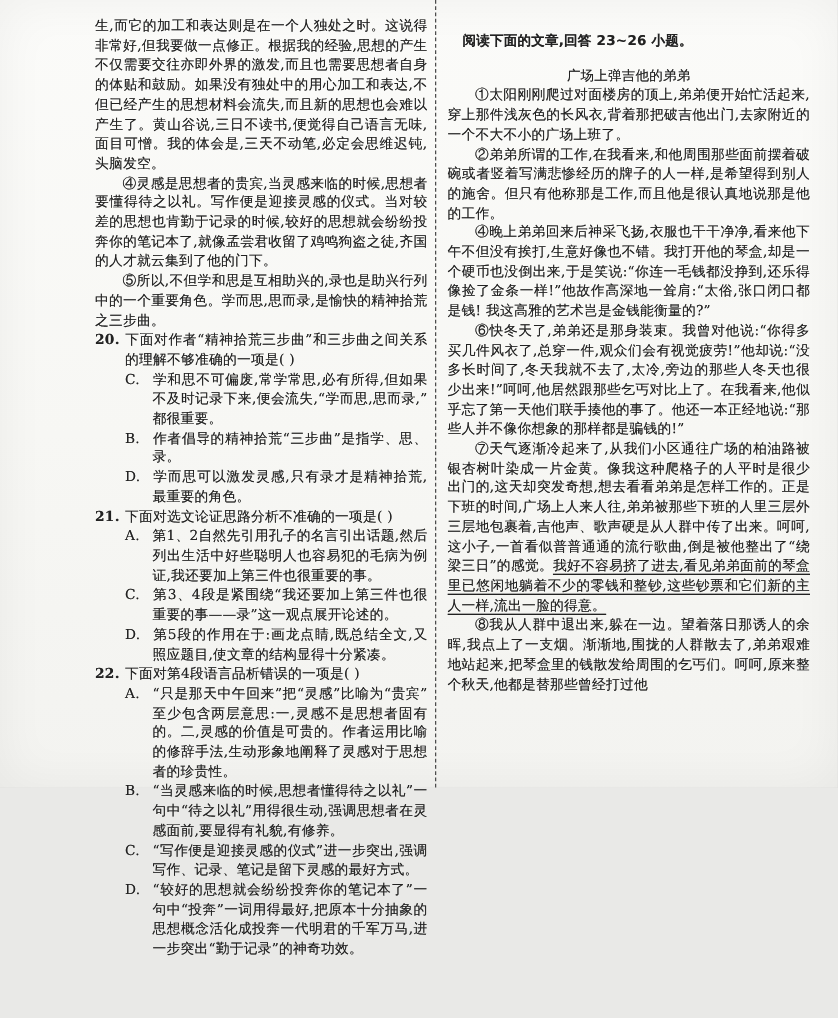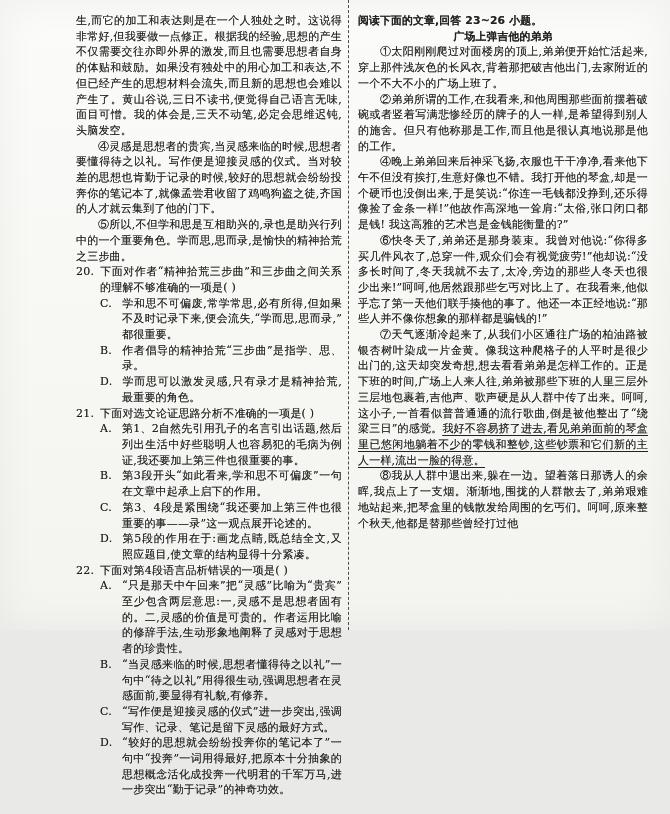--- a/index.html
+++ b/index.html
@@ -25,45 +25,44 @@
   .col-left{left:76px;width:266px;height:796px;overflow:hidden;}
   .col-right{left:358px;width:290px;height:796px;overflow:hidden;}
   .divider{
     position:absolute;left:348px;top:0;bottom:0;width:0;
     border-left:1.5px dashed #4c4c4c;
   }
   .para{text-indent:2em;margin:0;}
   .para.no-indent{text-indent:0;}
   .q{margin:0;}
   .q-stem{padding-left:24px;text-indent:-24px;margin:0;}
-  .q-num{display:inline-block;width:24px;text-indent:0;}
+  .q-num{display:inline-block;width:24px;text-indent:0;font-weight:bold;}
   .q-option{padding-left:46px;text-indent:-22px;margin:0;}
   .opt-label{display:inline-block;width:22px;text-indent:0;}
-  .instruction{font-weight:bold;text-indent:0;margin:0;font-family:"DejaVu Sans","Liberation Sans",sans-serif;font-size:10.8px;}
-  .passage-title{font-weight:bold;text-align:center;text-indent:0;margin:0;font-family:"DejaVu Sans","Liberation Sans",sans-serif;font-size:10.8px;}
+  .instruction{font-weight:bold;text-indent:0;margin:12px;font-family:"DejaVu Sans","Liberation Sans",sans-serif;font-size:10.8px;}
+  .passage-title{font-weight:normal;text-align:center;text-indent:0;margin:0;font-family:"DejaVu Sans","Liberation Sans",sans-serif;font-size:10.8px;}
   .ul{text-decoration:underline;text-underline-offset:2.5px;text-decoration-thickness:0.8px;}
 </style>
 </head>
 <body>
 
 <div class="page">
   <div class="col col-left" id="left-col">
       <p class="para no-indent">生,而它的加工和表达则是在一个人独处之时。这说得非常好,但我要做一点修正。根据我的经验,思想的产生不仅需要交往亦即外界的激发,而且也需要思想者自身的体贴和鼓励。如果没有独处中的用心加工和表达,不但已经产生的思想材料会流失,而且新的思想也会难以产生了。黄山谷说,三日不读书,便觉得自己语言无味,面目可憎。我的体会是,三天不动笔,必定会思维迟钝,头脑发空。</p>
       <p class="para">④灵感是思想者的贵宾,当灵感来临的时候,思想者要懂得待之以礼。写作便是迎接灵感的仪式。当对较差的思想也肯勤于记录的时候,较好的思想就会纷纷投奔你的笔记本了,就像孟尝君收留了鸡鸣狗盗之徒,齐国的人才就云集到了他的门下。</p>
       <p class="para">⑤所以,不但学和思是互相助兴的,录也是助兴行列中的一个重要角色。学而思,思而录,是愉快的精神拾荒之三步曲。</p>
       <div class="q">
         <p class="q-stem"><span class="q-num">20.</span>下面对作者“精神拾荒三步曲”和三步曲之间关系的理解不够准确的一项是(      )</p>
         <p class="q-option"><span class="opt-label">C.</span><span>学和思不可偏废,常学常思,必有所得,但如果不及时记录下来,便会流失,“学而思,思而录,”都很重要。</span></p>
         <p class="q-option"><span class="opt-label">B.</span><span>作者倡导的精神拾荒“三步曲”是指学、思、录。</span></p>
         <p class="q-option"><span class="opt-label">D.</span><span>学而思可以激发灵感,只有录才是精神拾荒,最重要的角色。</span></p>
       </div>
       <div class="q">
         <p class="q-stem"><span class="q-num">21.</span>下面对选文论证思路分析不准确的一项是(      )</p>
         <p class="q-option"><span class="opt-label">A.</span><span>第1、2自然先引用孔子的名言引出话题,然后列出生活中好些聪明人也容易犯的毛病为例证,我还要加上第三件也很重要的事。</span></p>
-        <p class="q-option"><span class="opt-label">B.</span><span>第3段开头“如此看来,学和思不可偏废”一句在文章中起承上启下的作用。</span></p>
         <p class="q-option"><span class="opt-label">C.</span><span>第3、4段是紧围绕“我还要加上第三件也很重要的事——录”这一观点展开论述的。</span></p>
         <p class="q-option"><span class="opt-label">D.</span><span>第5段的作用在于:画龙点睛,既总结全文,又照应题目,使文章的结构显得十分紧凑。</span></p>
       </div>
       <div class="q">
         <p class="q-stem"><span class="q-num">22.</span>下面对第4段语言品析错误的一项是(      )</p>
         <p class="q-option"><span class="opt-label">A.</span><span>“只是那天中午回来”把“灵感”比喻为“贵宾”至少包含两层意思:一,灵感不是思想者固有的。二,灵感的价值是可贵的。作者运用比喻的修辞手法,生动形象地阐释了灵感对于思想者的珍贵性。</span></p>
         <p class="q-option"><span class="opt-label">B.</span><span>“当灵感来临的时候,思想者懂得待之以礼”一句中“待之以礼”用得很生动,强调思想者在灵感面前,要显得有礼貌,有修养。</span></p>
         <p class="q-option"><span class="opt-label">C.</span><span>“写作便是迎接灵感的仪式”进一步突出,强调写作、记录、笔记是留下灵感的最好方式。</span></p>
         <p class="q-option"><span class="opt-label">D.</span><span>“较好的思想就会纷纷投奔你的笔记本了”一句中“投奔”一词用得最好,把原本十分抽象的思想概念活化成投奔一代明君的千军万马,进一步突出“勤于记录”的神奇功效。</span></p>
       </div>

